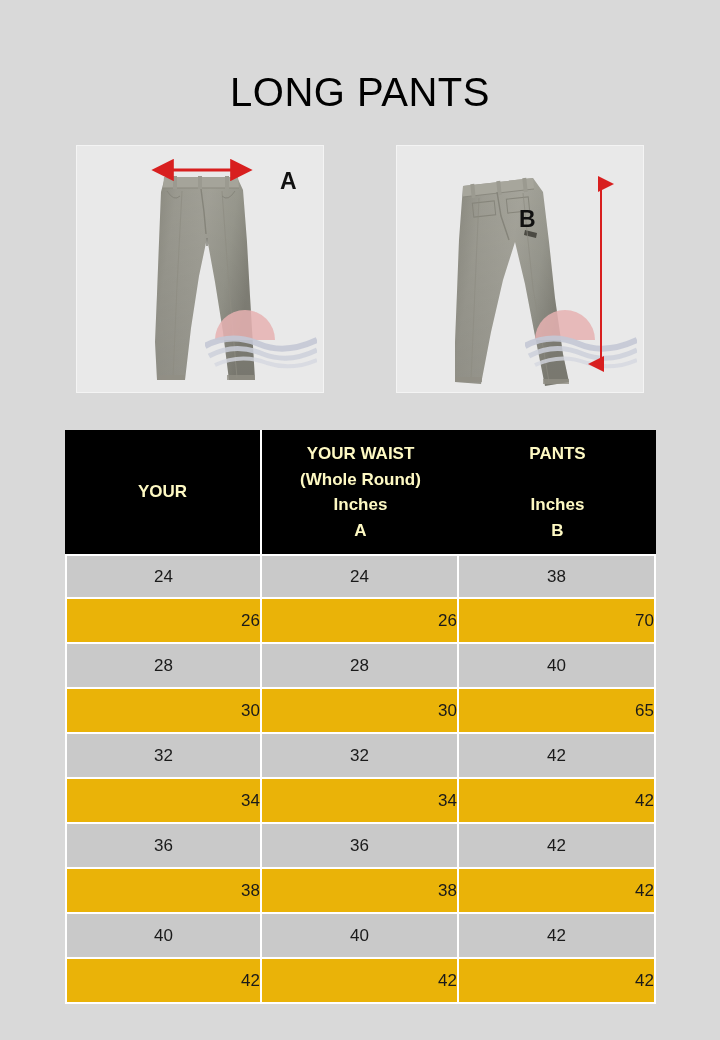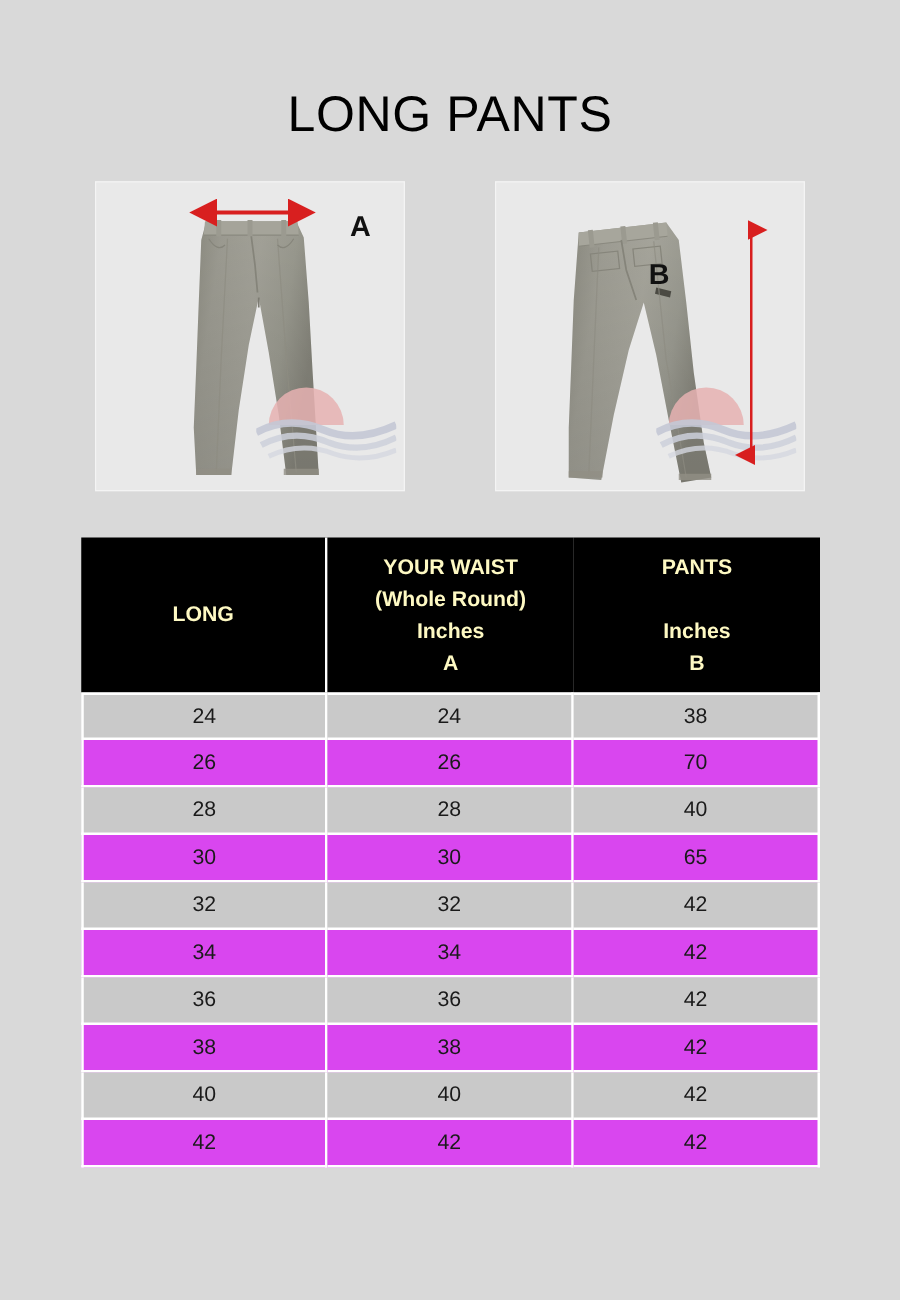--- a/index.html
+++ b/index.html
@@ -97,31 +97,31 @@
   .size-table thead th.col-size { width: 197px; border-right: 2px solid #ffffff; }
   .size-table thead th.col-waist { width: 197px; }
   .size-table thead th.col-length { width: 197px; }
 
   .hdr-line { display: block; }
 
   .size-table tbody td {
     font-size: 17px;
     color: #1a1a1a;
     text-align: center;
-    height: 38px;
+    height: 45px;
     vertical-align: middle;
     border-right: 2px solid #ffffff;
     border-bottom: 2px solid #ffffff;
   }
   .size-table tbody td:last-child { border-right: 2px solid #ffffff; }
   .size-table tbody tr:first-child td { border-top: 2px solid #ffffff; }
   .size-table tbody td:first-child { border-left: 2px solid #ffffff; }
 
   .size-table tbody tr.odd td  { background: #c9c9c9; }
-  .size-table tbody tr.even td { background: #d946ef; }
+  .size-table tbody tr.even td { background: #eab308; text-align: right; }
 </style>
 </head>
 <body>
 
 <div class="title">LONG PANTS</div>
 
 <div class="panels">
 
   <div class="panel">
 
@@ -259,21 +259,21 @@
     </svg>
 
     <span class="annot-letter letter-b">B</span>
   </div>
 </div>
 
 <table class="size-table">
   <thead>
     <tr>
       <th class="col-size">
-        <span class="hdr-line">LONG</span>
+        <span class="hdr-line">YOUR</span>
       </th>
       <th class="col-waist">
         <span class="hdr-line">YOUR WAIST</span>
         <span class="hdr-line">(Whole Round)</span>
         <span class="hdr-line">Inches</span>
         <span class="hdr-line">A</span>
       </th>
       <th class="col-length">
         <span class="hdr-line">PANTS</span>
         <span class="hdr-line">&nbsp;</span>

